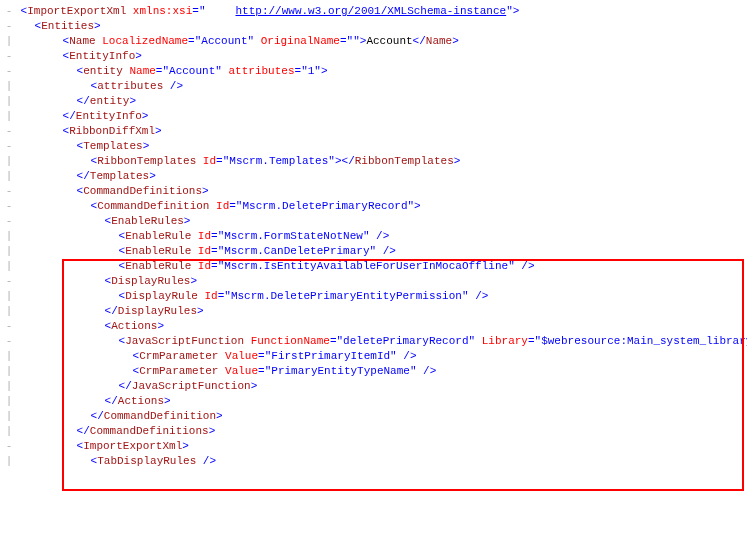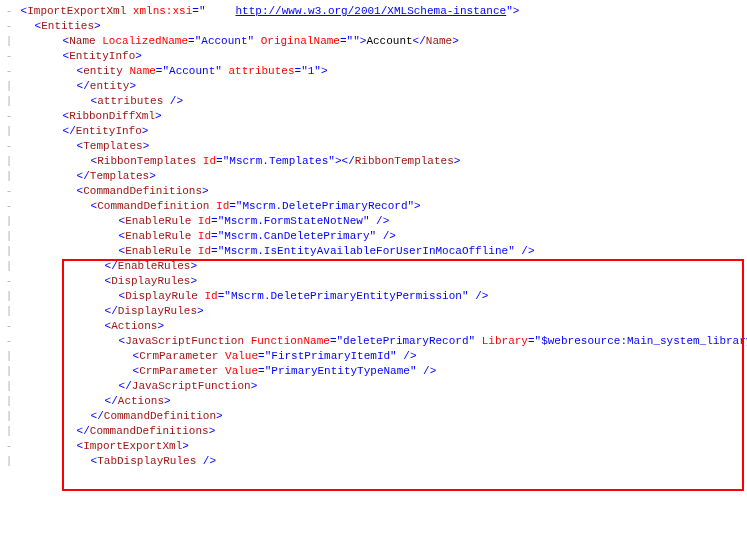--- a/index.html
+++ b/index.html
@@ -71,39 +71,39 @@
 <span class="gutter">-</span><span class="ind ind3"></span>
 <span class="pun">&lt;</span><span class="tag">EntityInfo</span><span class="pun">&gt;</span>
 </span>
 
 <span class="line">
 <span class="gutter">-</span><span class="ind ind4"></span>
 <span class="pun">&lt;</span><span class="tag">entity</span><span> </span><span class="attr">Name</span><span class="pun">=</span><span class="pun">"</span><span class="val">Account</span><span class="pun">"</span><span> </span><span class="attr">attributes</span><span class="pun">=</span><span class="pun">"</span><span class="val">1</span><span class="pun">"</span><span class="pun">&gt;</span>
 </span>
 
 <span class="line">
+<span class="gutter">|</span><span class="ind ind5"></span>
+<span class="pun">&lt;</span><span class="tag">attributes</span><span class="pun"> /&gt;</span>
+</span>
+
+<span class="line">
 <span class="gutter">|</span><span class="ind ind4"></span>
 <span class="pun">&lt;/</span><span class="tag">entity</span><span class="pun">&gt;</span>
 </span>
 
 <span class="line">
-<span class="gutter">|</span><span class="ind ind5"></span>
-<span class="pun">&lt;</span><span class="tag">attributes</span><span class="pun"> /&gt;</span>
+<span class="gutter">|</span><span class="ind ind3"></span>
+<span class="pun">&lt;/</span><span class="tag">EntityInfo</span><span class="pun">&gt;</span>
 </span>
 
 <span class="line">
 <span class="gutter">-</span><span class="ind ind3"></span>
 <span class="pun">&lt;</span><span class="tag">RibbonDiffXml</span><span class="pun">&gt;</span>
 </span>
 
-<span class="line">
-<span class="gutter">|</span><span class="ind ind3"></span>
-<span class="pun">&lt;/</span><span class="tag">EntityInfo</span><span class="pun">&gt;</span>
-</span>
-
 
 <span class="line">
 <span class="gutter">-</span><span class="ind ind4"></span>
 <span class="pun">&lt;</span><span class="tag">Templates</span><span class="pun">&gt;</span>
 </span>
 
 <span class="line">
 <span class="gutter">|</span><span class="ind ind5"></span>
 <span class="pun">&lt;</span><span class="tag">RibbonTemplates</span><span> </span><span class="attr">Id</span><span class="pun">=</span><span class="pun">"</span><span class="val">Mscrm.Templates</span><span class="pun">"</span><span class="pun">&gt;</span><span class="pun">&lt;/</span><span class="tag">RibbonTemplates</span><span class="pun">&gt;</span>
 </span>
@@ -116,40 +116,40 @@
 <span class="line">
 <span class="gutter">-</span><span class="ind ind4"></span>
 <span class="pun">&lt;</span><span class="tag">CommandDefinitions</span><span class="pun">&gt;</span>
 </span>
 
 <span class="line">
 <span class="gutter">-</span><span class="ind ind5"></span>
 <span class="pun">&lt;</span><span class="tag">CommandDefinition</span><span> </span><span class="attr">Id</span><span class="pun">=</span><span class="pun">"</span><span class="val">Mscrm.DeletePrimaryRecord</span><span class="pun">"</span><span class="pun">&gt;</span>
 </span>
 
+<span class="line">
+<span class="gutter">-</span><span class="ind ind6"></span>
+<span class="pun">&lt;</span><span class="tag">EnableRules</span><span class="pun">&gt;</span>
+</span>
 
 <span class="line">
 <span class="gutter">|</span><span class="ind ind7"></span>
 <span class="pun">&lt;</span><span class="tag">EnableRule</span><span> </span><span class="attr">Id</span><span class="pun">=</span><span class="pun">"</span><span class="val">Mscrm.FormStateNotNew</span><span class="pun">"</span><span class="pun"> /&gt;</span>
 </span>
 
 <span class="line">
 <span class="gutter">|</span><span class="ind ind7"></span>
 <span class="pun">&lt;</span><span class="tag">EnableRule</span><span> </span><span class="attr">Id</span><span class="pun">=</span><span class="pun">"</span><span class="val">Mscrm.CanDeletePrimary</span><span class="pun">"</span><span class="pun"> /&gt;</span>
 </span>
 
 <span class="line">
 <span class="gutter">|</span><span class="ind ind7"></span>
 <span class="pun">&lt;</span><span class="tag">EnableRule</span><span> </span><span class="attr">Id</span><span class="pun">=</span><span class="pun">"</span><span class="val">Mscrm.IsEntityAvailableForUserInMocaOffline</span><span class="pun">"</span><span class="pun"> /&gt;</span>
 </span>
 
-<span class="line">
-<span class="gutter">|</span><span class="ind ind6"></span>
-<span class="pun">&lt;/</span><span class="tag">EnableRules</span><span class="pun">&gt;</span>
-</span>
 
 <span class="line">
 <span class="gutter">-</span><span class="ind ind6"></span>
 <span class="pun">&lt;</span><span class="tag">DisplayRules</span><span class="pun">&gt;</span>
 </span>
 
 <span class="line">
 <span class="gutter">|</span><span class="ind ind7"></span>
 <span class="pun">&lt;</span><span class="tag">DisplayRule</span><span> </span><span class="attr">Id</span><span class="pun">=</span><span class="pun">"</span><span class="val">Mscrm.DeletePrimaryEntityPermission</span><span class="pun">"</span><span class="pun"> /&gt;</span>
 </span>

